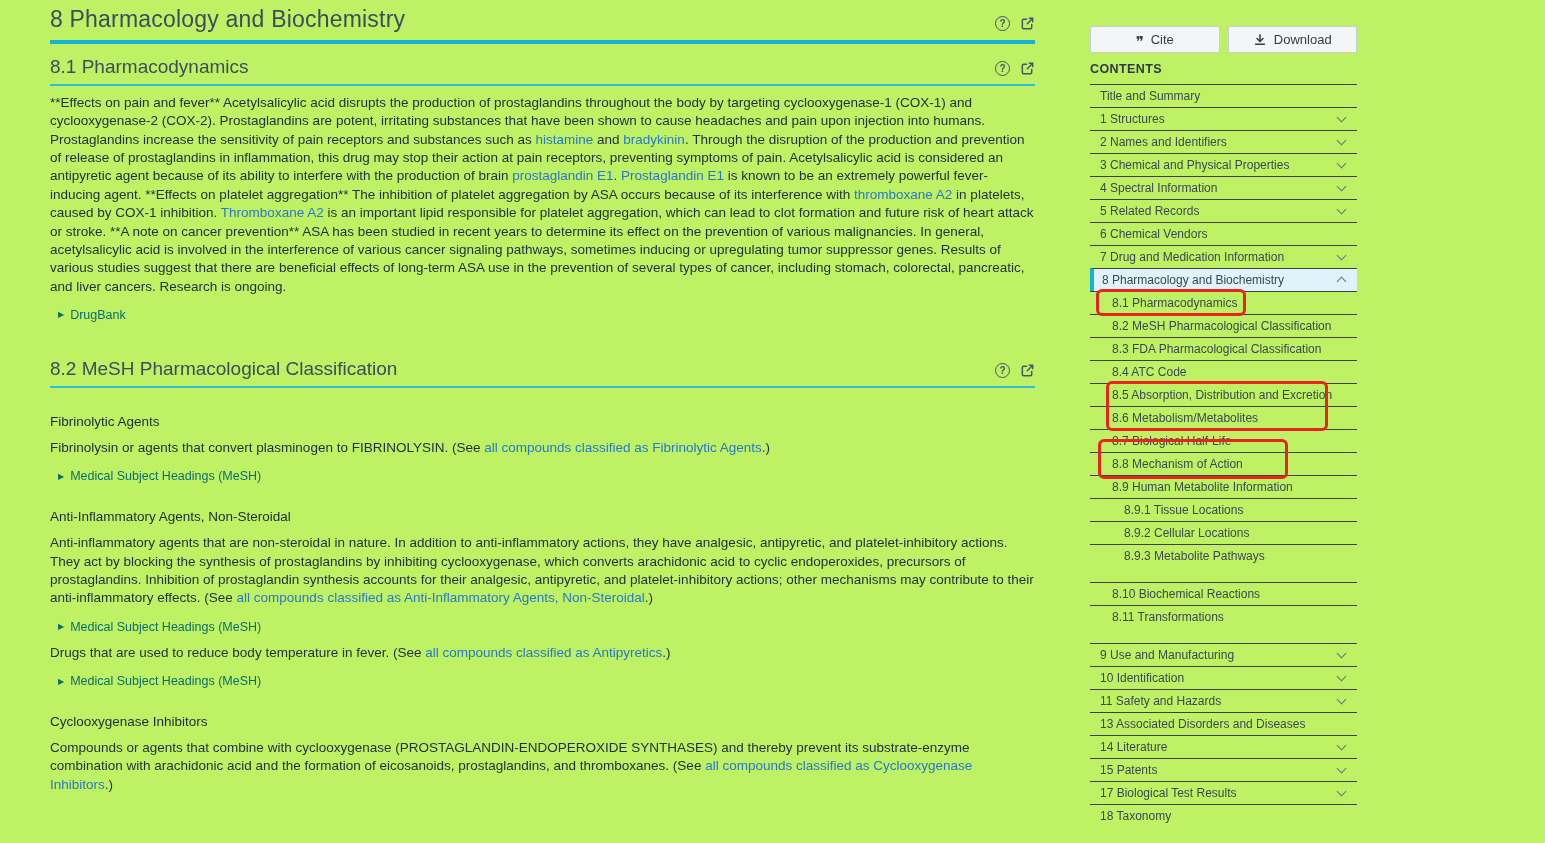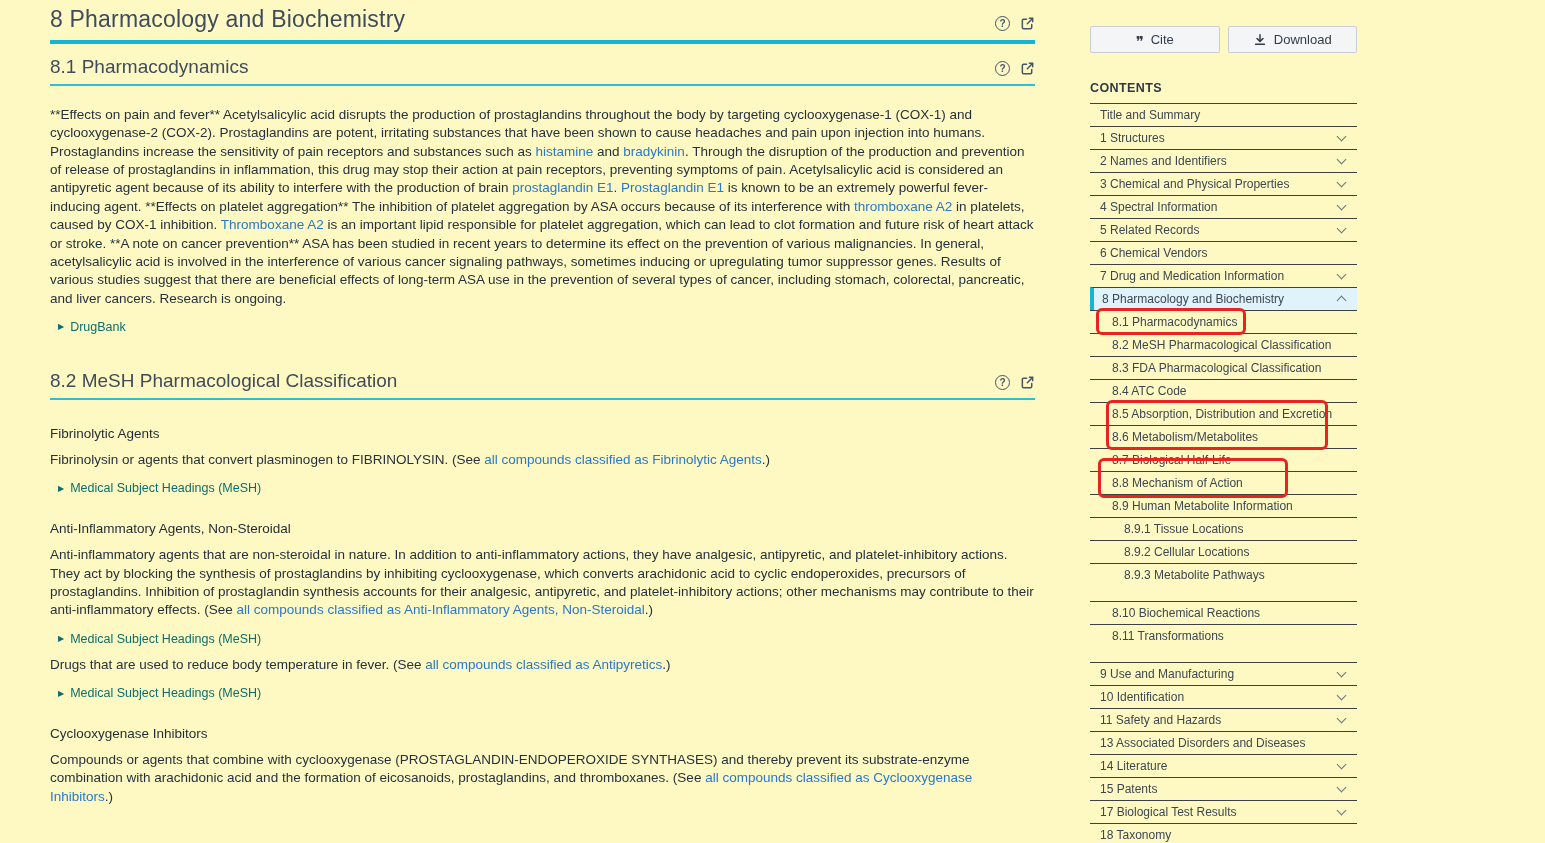--- a/index.html
+++ b/index.html
@@ -1,41 +1,41 @@
 <!DOCTYPE html>
 <html style="--accent: #17b3d4; --accent2: #2ebcd9; --link: #2878cd; --toggle: #0b6e6e; --activebg: #e0f2fa; --annot: #e8241f;"><head>
 <meta charset="utf-8">
 <style>
   * { margin:0; padding:0; box-sizing:border-box; }
   html,body { background:#fff; }
   body { font-family:"Liberation Sans","DejaVu Sans",sans-serif; }
-  .page { position:relative; width:1545px; height:843px; background:#fef9c3; overflow:hidden; }
+  .page { position:relative; width:1545px; height:843px; background:#bef264; overflow:hidden; }
 
   
   .content { position:absolute; left:50px; top:6px; width:985px; color:#27323f; }
   .sec-head { display:flex; align-items:flex-end; justify-content:space-between; border-bottom:4px solid var(--accent); padding-bottom:7px; }
   .sec-head h1 { font-size:23px; font-weight:400; color:#3e4c5c; letter-spacing:.2px; }
   .sub-head { display:flex; align-items:flex-end; justify-content:space-between; border-bottom:2px solid var(--accent2); padding-bottom:6px; margin-top:12px; }
   .sub-head h2 { font-size:19px; font-weight:400; color:#3e4c5c; }
   .sub-head.second { margin-top:36px; }
   .hicons { display:flex; align-items:center; gap:10px; padding-bottom:2px; }
   .help { width:15px; height:15px; border:1.5px solid #46566a; border-radius:50%; color:#46566a; font-size:10px; font-weight:bold; display:inline-flex; align-items:center; justify-content:center; cursor:pointer; }
-  .body-p { font-size:13.5px; line-height:1.36; margin-top:20px; color:#25313e; }
+  .body-p { font-size:13.5px; line-height:1.36; margin-top:8px; color:#25313e; }
   a.lnk { color:var(--link); text-decoration:none; cursor:pointer; }
   .toggle { margin-top:12px; margin-left:8px; font-size:12.5px; color:var(--toggle); display:flex; align-items:center; gap:6px; cursor:pointer; }
   .toggle .tri { font-size:8px; color:var(--toggle); }
   .mesh-h { margin-top:26px; font-size:13.5px; color:#1f2a36; }
   .mesh-p { font-size:13.5px; line-height:1.36; margin-top:10px; color:#25313e; }
 
   
   .sidebar { position:absolute; left:1090px; top:26px; width:267px; }
   .btnrow { display:flex; gap:8px; }
   .btnrow button { flex:1; height:27px; background:#f4f5f7; border:1px solid #c9ced4; border-radius:2px; font-family:inherit; font-size:13px; color:#333c46; display:inline-flex; align-items:center; justify-content:center; gap:7px; cursor:pointer; }
   .q-ic { font-size:15px; line-height:10px; margin-top:4px; color:#333c46; }
-  .contents-label { margin-top:28px; font-size:12.5px; font-weight:600; letter-spacing:.4px; color:#2e3944; }
+  .contents-label { margin-top:9px; font-size:12.5px; font-weight:600; letter-spacing:.4px; color:#2e3944; }
   #toc { position:relative; margin-top:8px; }
   .trow { position:relative; display:flex; align-items:center; justify-content:space-between; border-top:1px solid #404040; padding:4px 6px 4px 10px; font-size:12px; color:#3c4752; cursor:pointer; min-height:21px; }
   #toc .trow:last-child { border-bottom:1px solid #dadfe4; }
   .trow.l1 { padding-left:22px; }
   .trow.l2 { padding-left:34px; }
   .trow.gap { margin-top:15px; }
   .trow.active { background:var(--activebg); border-left:4px solid var(--accent); padding-left:8px; }
   .chev { width:7px; height:7px; border-right:1.5px solid #6a747e; border-bottom:1.5px solid #6a747e; transform:rotate(45deg); margin-right:6px; margin-top:-3px; flex:none; }
   .chev.up { transform:rotate(225deg); margin-top:3px; }
   .ann { position:absolute; border:3px solid var(--annot); border-radius:6px; pointer-events:none; z-index:5; }

